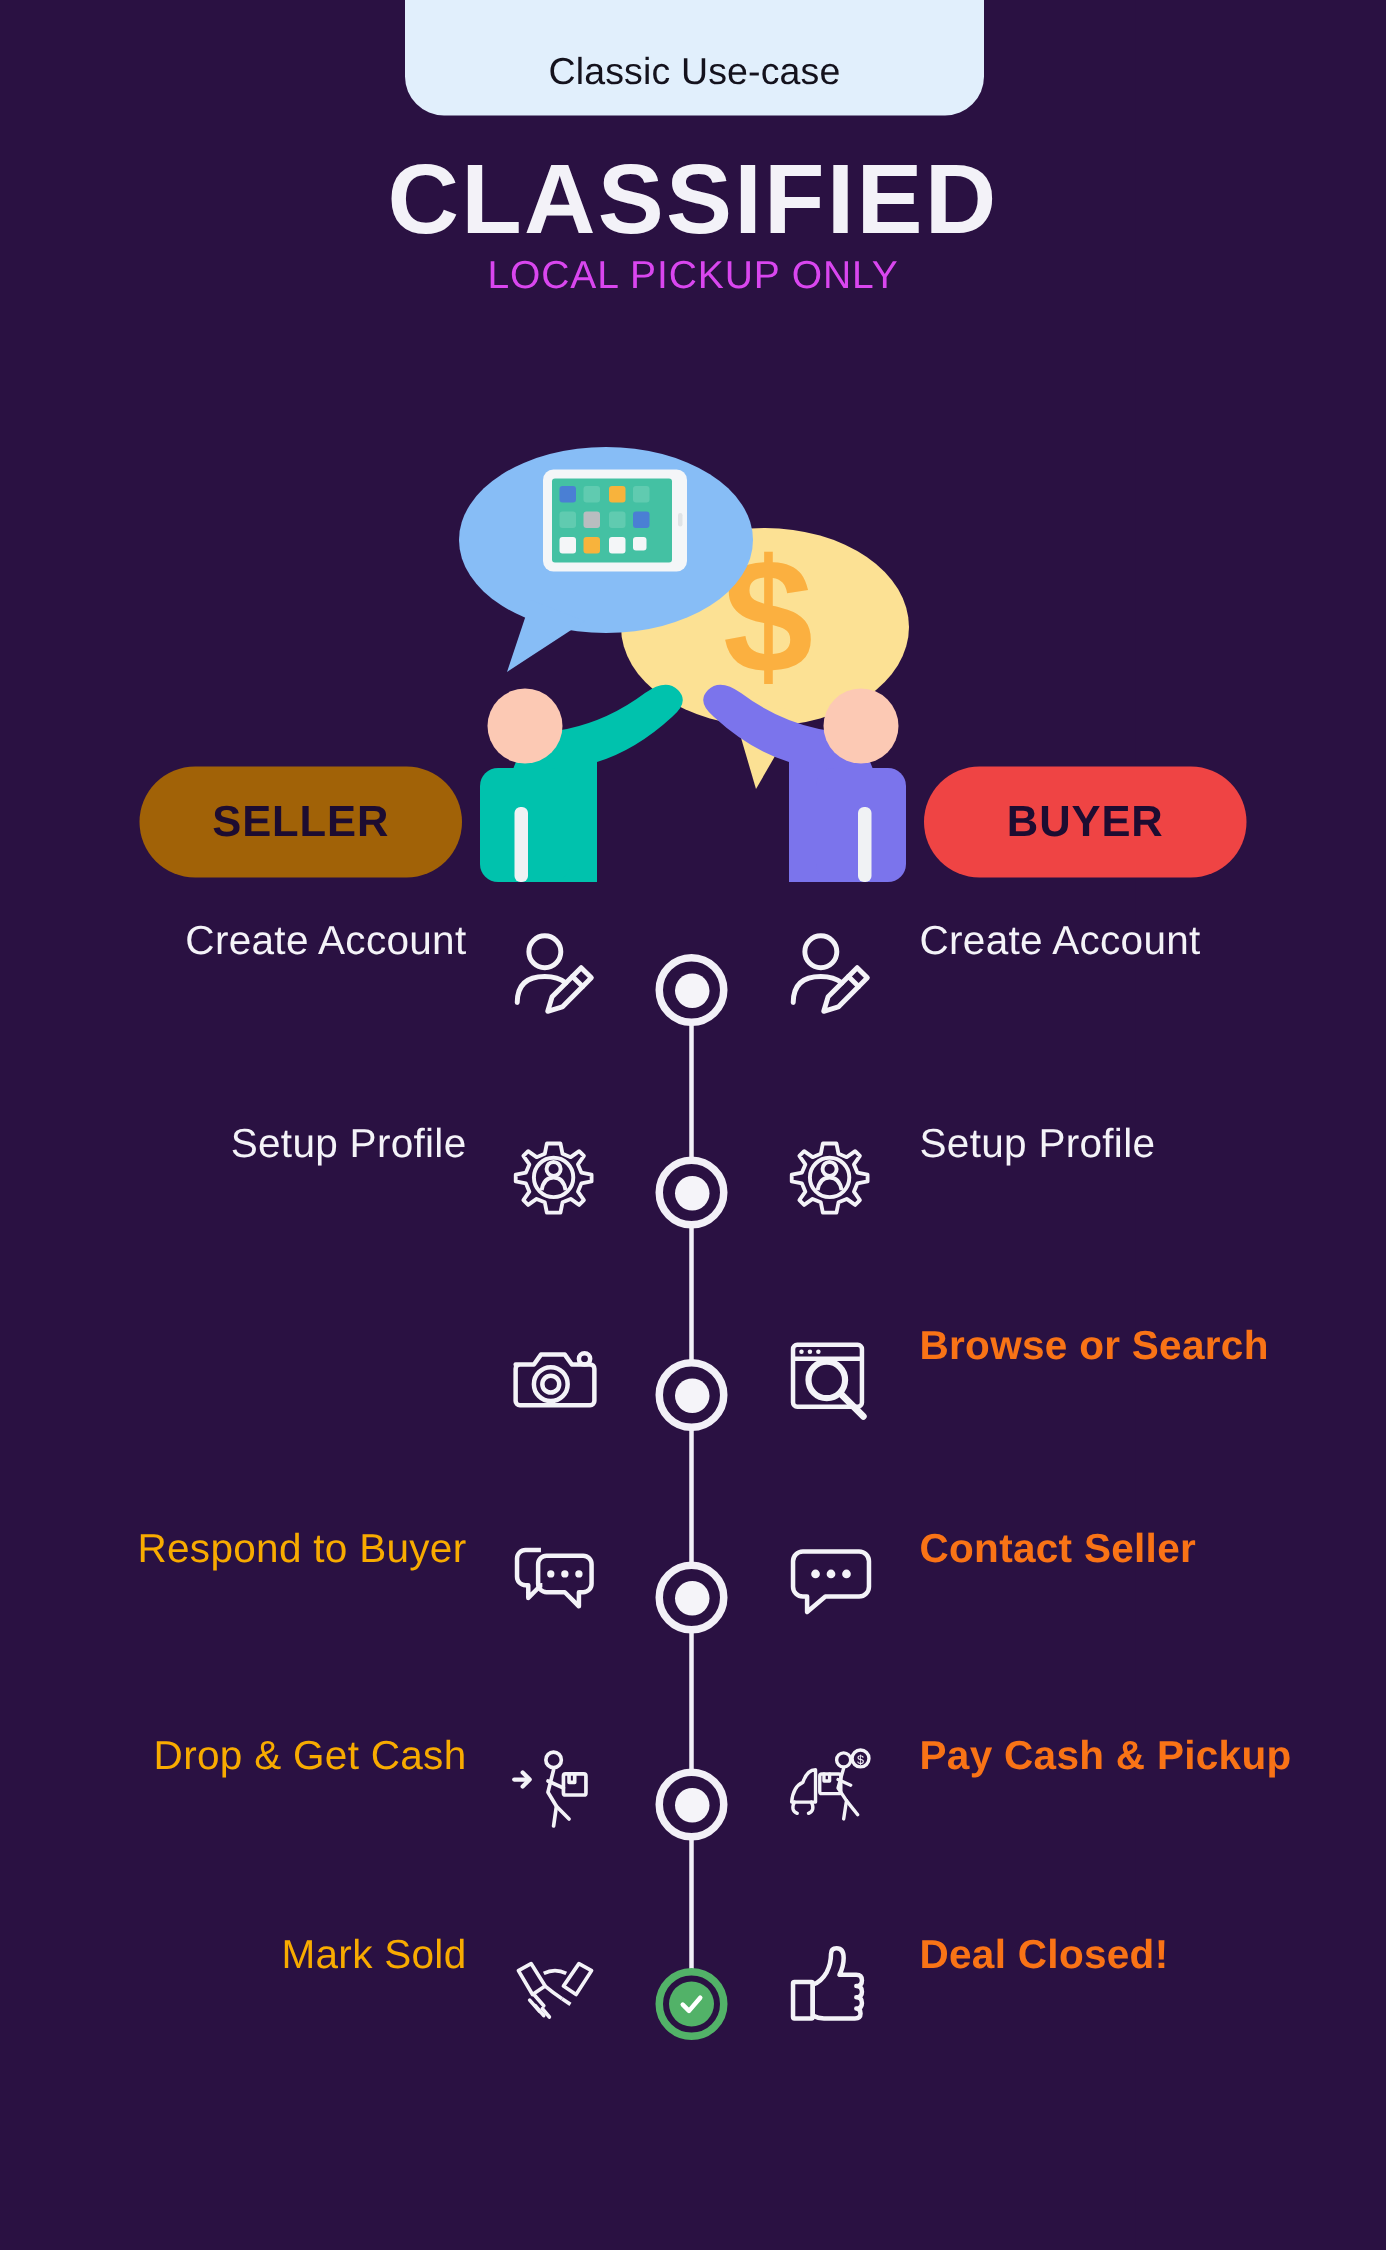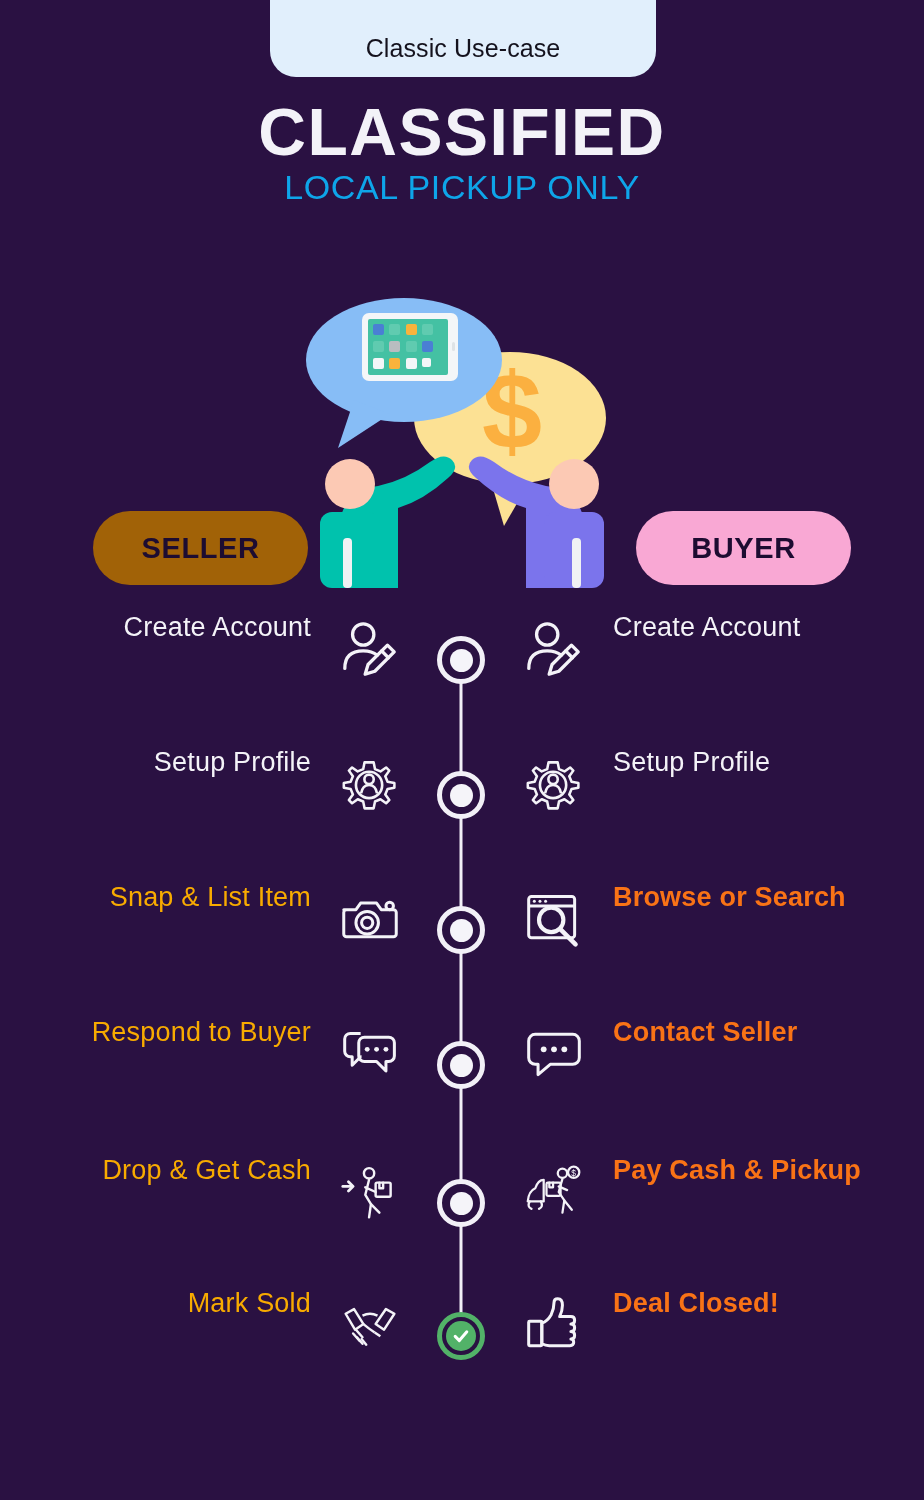--- a/index.html
+++ b/index.html
@@ -38,42 +38,42 @@
     font-size: 66px;
     font-weight: bold;
     letter-spacing: 1.5px;
     color: #f3f2f8;
     line-height: 72px;
   }
   .subtitle {
     position: absolute;
     left: 0; top: 168px; width: 924px;
     text-align: center;
-    font-size: 34px;
+    font-size: 26px;
     letter-spacing: .6px;
-    color: #0ea5e9;
+    color: #d946ef;
   }
 
   
   .illo { position: absolute; left: 282px; top: 288px; width: 360px; height: 300px; }
   .illo svg { display: block; }
 
   
   .badge {
     position: absolute;
     height: 74px;
     border-radius: 37px;
     display: flex; align-items: center; justify-content: center;
     font-size: 29px;
     font-weight: bold;
     letter-spacing: .6px;
     color: #1d0c31;
   }
   .badge-seller { left: 93px; top: 511px; width: 215px; background: #a16207; }
-  .badge-buyer  { left: 636px; top: 511px; width: 215px; background: #f9a8d4; }
+  .badge-buyer  { left: 616px; top: 511px; width: 215px; background: #ef4444; }
 
   
   .spine {
     position: absolute;
     left: 461px; top: 660px;
     width: 3px; height: 676px;
     background: #f2f0f7;
     transform: translateX(-1.5px);
   }
   .row {
@@ -251,21 +251,20 @@
       </span>
       <span class="lbl lbl-white">Setup Profile</span>
     </div>
   </div>
   <div class="node" style="top:771px;">
       <span class="dot"></span>
     </div>
 
   <div class="row" style="top:882px;">
     <div class="side side-left">
-      <span class="lbl lbl-amber">Snap &amp; List Item</span>
       <span class="ico">
         <svg width="60" height="60" viewBox="0 0 64 64" fill="none" stroke="#f4f3f8" stroke-width="3.2" stroke-linejoin="round">
           <path d="M4 22 h13 l5 -7 h17 l5 7 h13 a3 3 0 0 1 3 3 v23 a3 3 0 0 1 -3 3 h-50 a3 3 0 0 1 -3 -3 v-23 a3 3 0 0 1 3 -3 z"></path>
           <circle cx="29" cy="36" r="12"></circle>
           <circle cx="29" cy="36" r="6"></circle>
           <circle cx="53" cy="18" r="4"></circle>
         </svg>
       </span>
     </div>
     <div class="side side-right">

